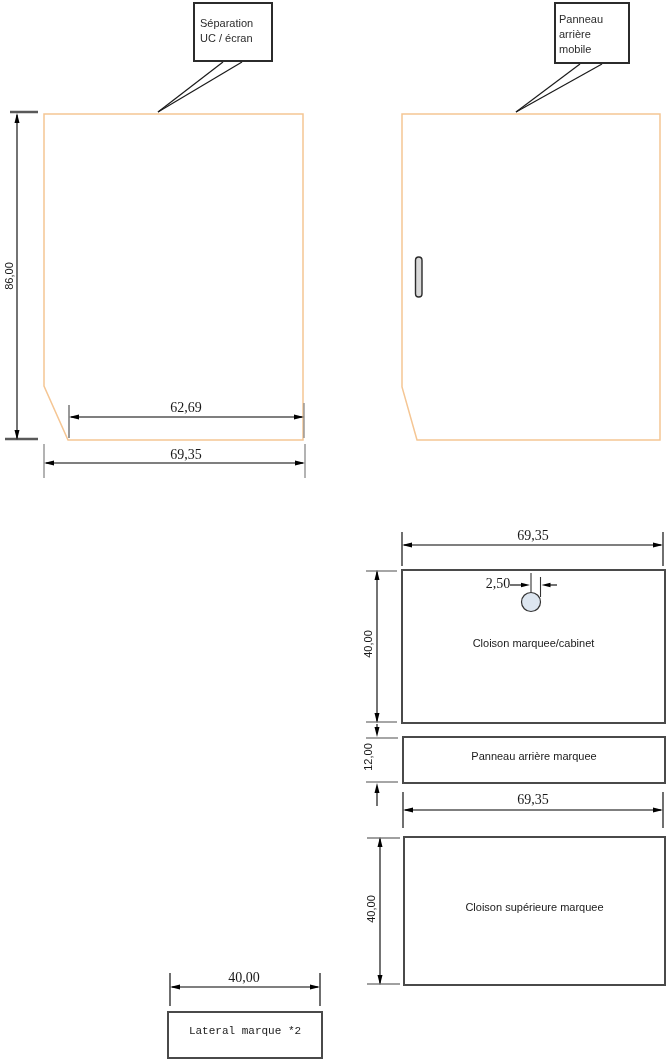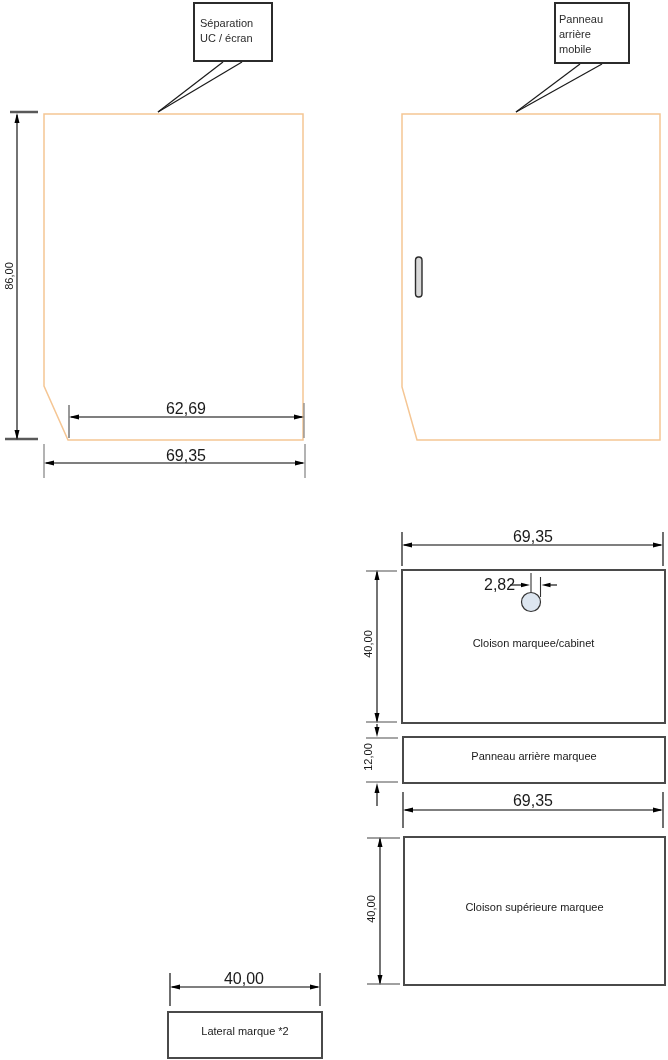--- a/index.html
+++ b/index.html
@@ -17,21 +17,21 @@
   .callout {
     position: absolute;
     border: 2px solid #2b2b2b;
     background: #ffffff;
     font-size: 11px;
     line-height: 15px;
     white-space: pre-line;
   }
   .callout.c1 { left: 193px; top: 2px; width: 80px; height: 60px; padding: 12px 2px 0 5px; }
   .callout.c2 { left: 554px; top: 2px; width: 76px; height: 62px; padding: 8px 2px 0 3px; }
-  .hdim { position: absolute; font-size: 16px; text-align: center; color: #1a1a1a; }
+  .hdim { position: absolute; font-size: 14px; text-align: center; color: #1a1a1a; font-family: Liberation Serif, serif; }
   .vdim {
     position: absolute;
     width: 44px;
     font-size: 11px;
     text-align: center;
     color: #1a1a1a;
     transform: rotate(-90deg);
     transform-origin: 50% 50%;
   }
   .part-label { position: absolute; font-size: 11px; text-align: center; color: #1a1a1a; }
@@ -159,27 +159,27 @@
 UC / écran</div>
   <div class="callout c2">Panneau
 arrière
 mobile</div>
 
   <div class="vdim" style="left:-13px; top:270px;">86,00</div>
   <div class="hdim" style="left:156px; top:400px; width:60px;">62,69</div>
   <div class="hdim" style="left:156px; top:447px; width:60px;">69,35</div>
 
   <div class="hdim" style="left:503px; top:528px; width:60px;">69,35</div>
-  <div class="hdim" style="left:484px; top:576px; width:28px;">2,82</div>
+  <div class="hdim" style="left:484px; top:576px; width:28px;">2,50</div>
   <div class="vdim" style="left:346px; top:638px;">40,00</div>
   <div class="part-label" style="left:402px; top:637px; width:263px;">Cloison marquee/cabinet</div>
 
   <div class="vdim" style="left:346px; top:751px;">12,00</div>
   <div class="part-label" style="left:403px; top:750px; width:262px;">Panneau arrière marquee</div>
   <div class="hdim" style="left:503px; top:792px; width:60px;">69,35</div>
 
   <div class="vdim" style="left:349px; top:903px;">40,00</div>
   <div class="part-label" style="left:404px; top:901px; width:261px;">Cloison supérieure marquee</div>
 
   <div class="hdim" style="left:214px; top:970px; width:60px;">40,00</div>
-  <div class="part-label" style="left:168px; top:1025px; width:154px;">Lateral marque *2</div>
+  <div class="part-label" style="left:168px; top:1025px; width:154px;font-family:Liberation Mono, monospace;">Lateral marque *2</div>
 
 </div>
 
 </body></html>

